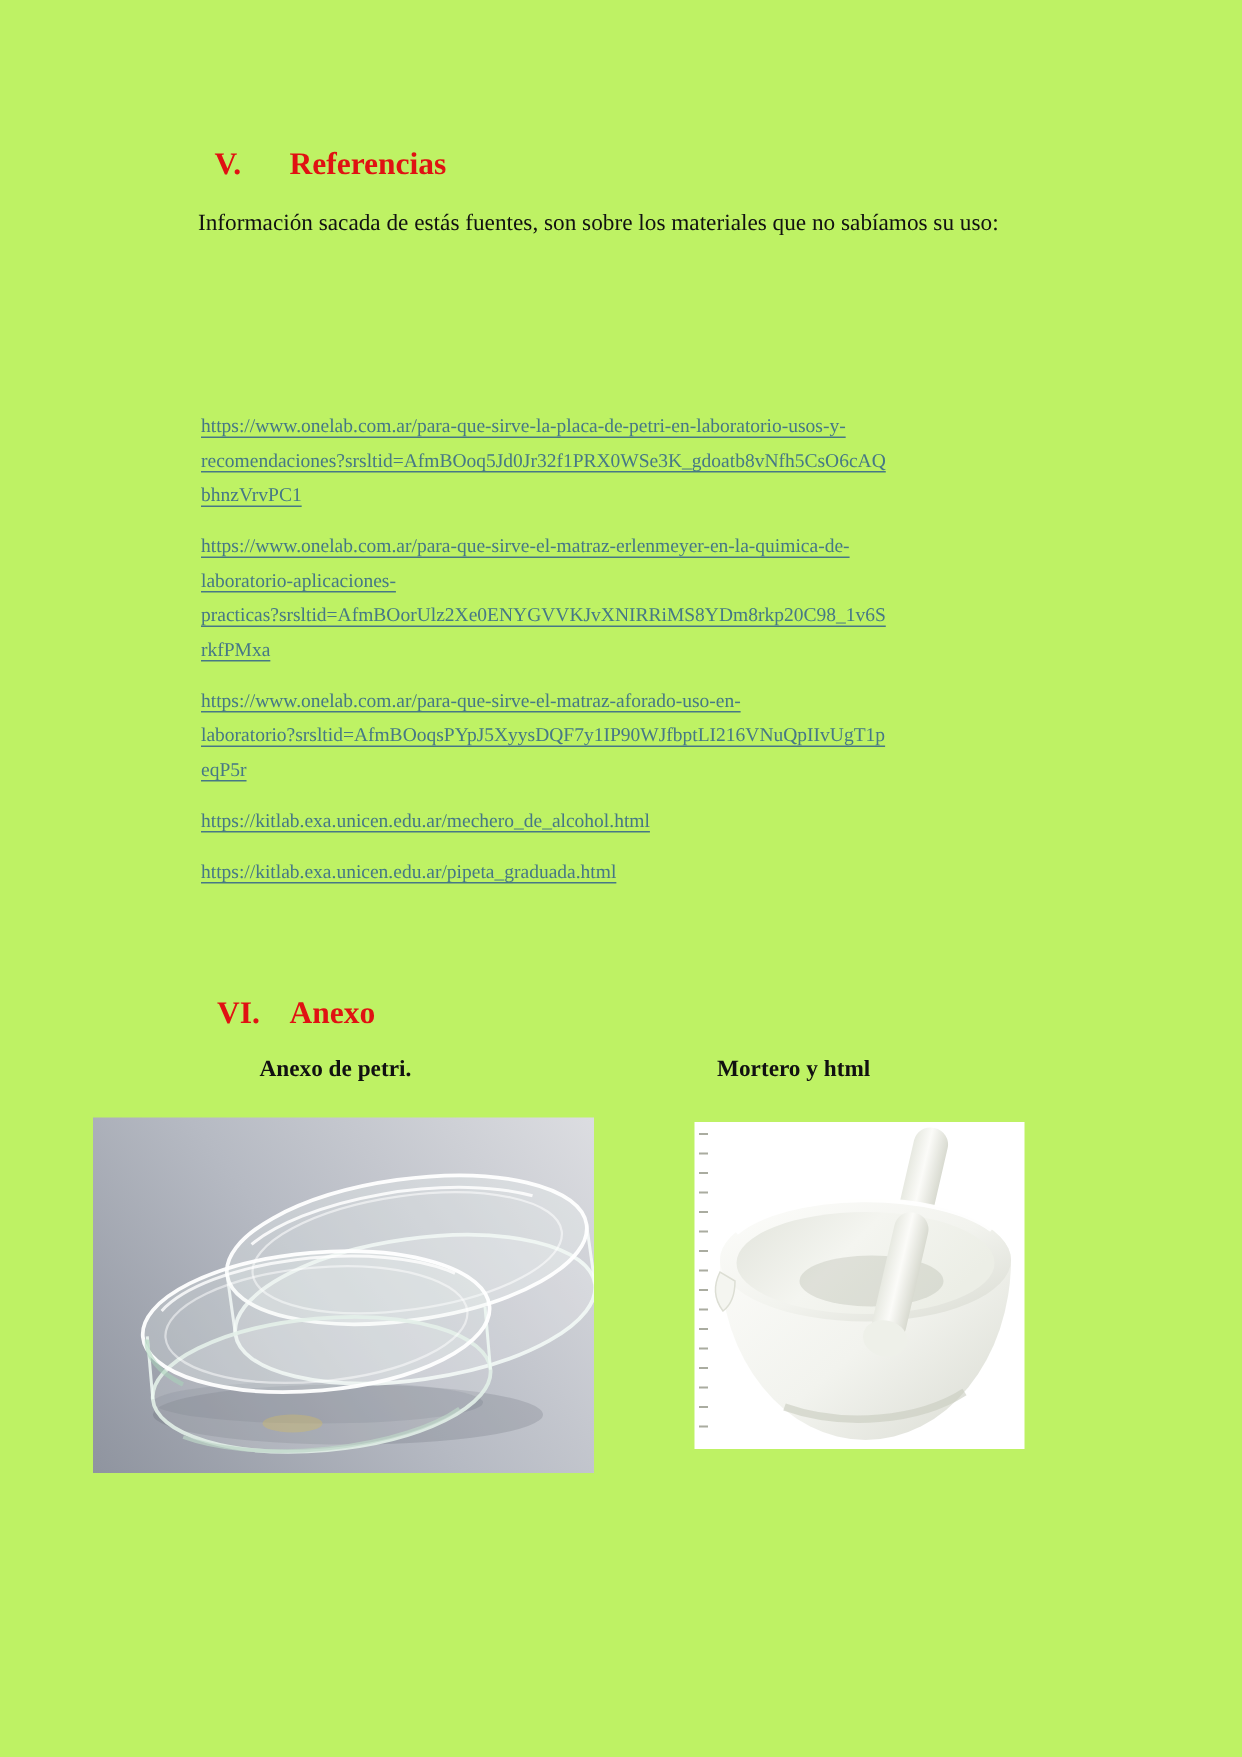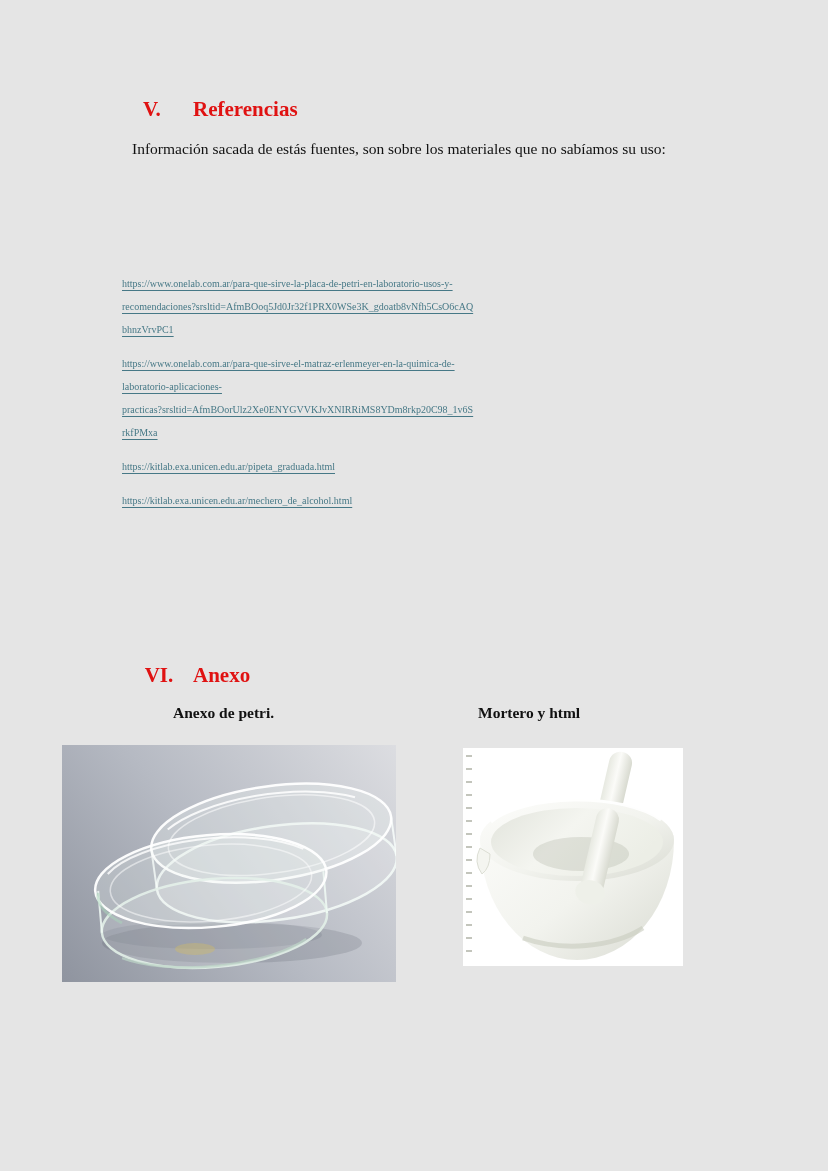--- a/index.html
+++ b/index.html
@@ -1,20 +1,20 @@
 <!DOCTYPE html>
 <html style="--heading-red: #e01212; --link-blue: #467886;"><head>
 <meta charset="utf-8">
 <style>
   html, body { margin: 0; padding: 0; background: #ffffff; }
   .page {
     position: relative;
     width: 828px;
     height: 1171px;
-    background: #e5e5e5;
+    background: #bef264;
     font-family: "Liberation Serif", serif;
     color: #111111;
     overflow: hidden;
   }
   .heading {
     position: absolute;
     left: 143px;
     margin: 0;
     font-size: 21px;
     font-weight: bold;
@@ -34,22 +34,22 @@
     line-height: 20px;
   }
   .links {
     position: absolute;
     left: 118px;
     top: 272px;
     width: 608px;
   }
   .ref-link {
     display: block;
-    margin: 0 0 11px 4px;
-    font-size: 10px;
+    margin: 0 0 11px 16px;
+    font-size: 13px;
     line-height: 23px;
     color: var(--link-blue, #467886);
     text-decoration: underline;
     text-underline-offset: 3px;
     cursor: pointer;
     word-break: break-all;
   }
   .figure-caption {
     position: absolute;
     top: 704px;
@@ -85,22 +85,23 @@
 
   <h1 class="heading" id="heading-referencias">
     <span class="h-num">V.</span><span class="h-title">Referencias</span>
   </h1>
 
   <p class="intro">Información sacada de estás fuentes, son sobre los materiales que no sabíamos su uso:</p>
 
   <div class="links" id="links-list">
       <a class="ref-link" href="#">https://www.onelab.com.ar/para-que-sirve-la-placa-de-petri-en-laboratorio-usos-y-<br>recomendaciones?srsltid=AfmBOoq5Jd0Jr32f1PRX0WSe3K_gdoatb8vNfh5CsO6cAQ<br>bhnzVrvPC1</a>
       <a class="ref-link" href="#">https://www.onelab.com.ar/para-que-sirve-el-matraz-erlenmeyer-en-la-quimica-de-<br>laboratorio-aplicaciones-<br>practicas?srsltid=AfmBOorUlz2Xe0ENYGVVKJvXNIRRiMS8YDm8rkp20C98_1v6S<br>rkfPMxa</a>
+      <a class="ref-link" href="#">https://www.onelab.com.ar/para-que-sirve-el-matraz-aforado-uso-en-<br>laboratorio?srsltid=AfmBOoqsPYpJ5XyysDQF7y1IP90WJfbptLI216VNuQpIIvUgT1p<br>eqP5r</a>
+      <a class="ref-link" href="#">https://kitlab.exa.unicen.edu.ar/mechero_de_alcohol.html</a>
       <a class="ref-link" href="#">https://kitlab.exa.unicen.edu.ar/pipeta_graduada.html</a>
-      <a class="ref-link" href="#">https://kitlab.exa.unicen.edu.ar/mechero_de_alcohol.html</a>
     </div>
 
   <h1 class="heading" id="heading-anexo">
     <span class="h-num">VI.</span><span class="h-title">Anexo</span>
   </h1>
 
   <p class="figure-caption" id="caption-petri">Anexo de petri.</p>
   <p class="figure-caption" id="caption-mortar">Mortero y html</p>
 
   <div class="figure-petri">

